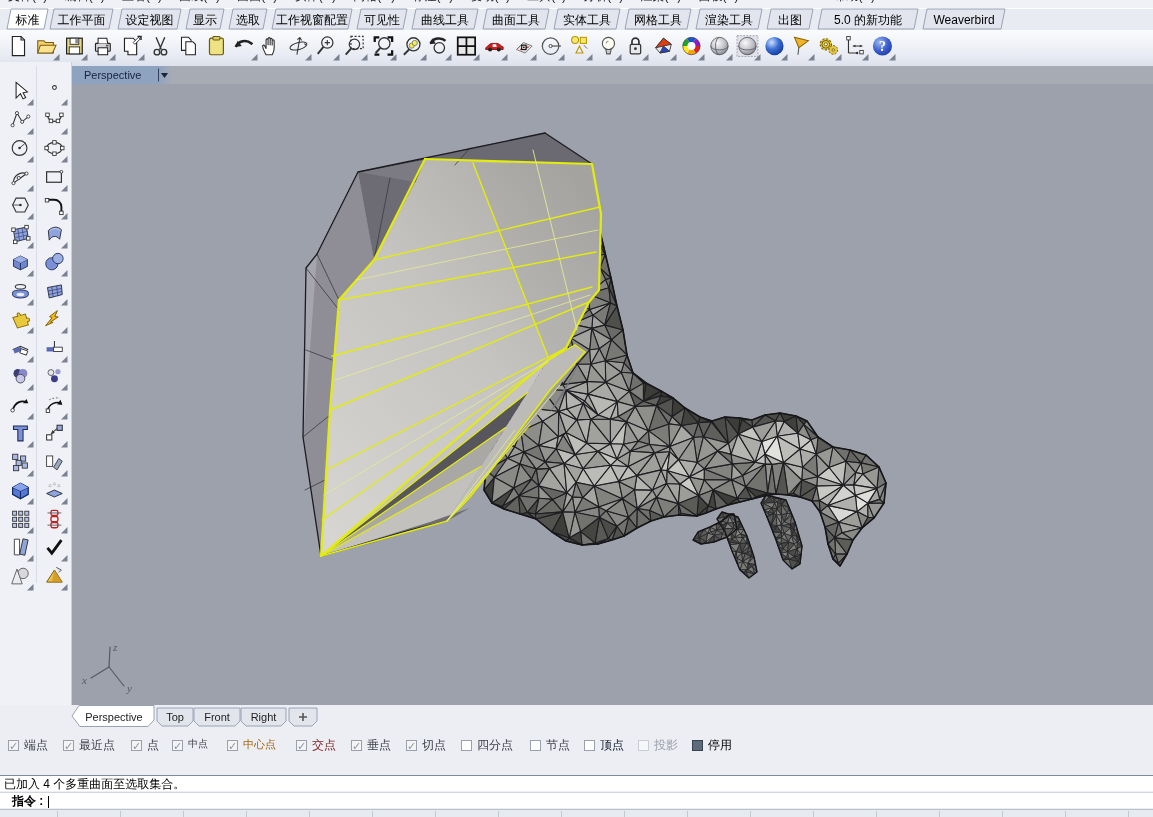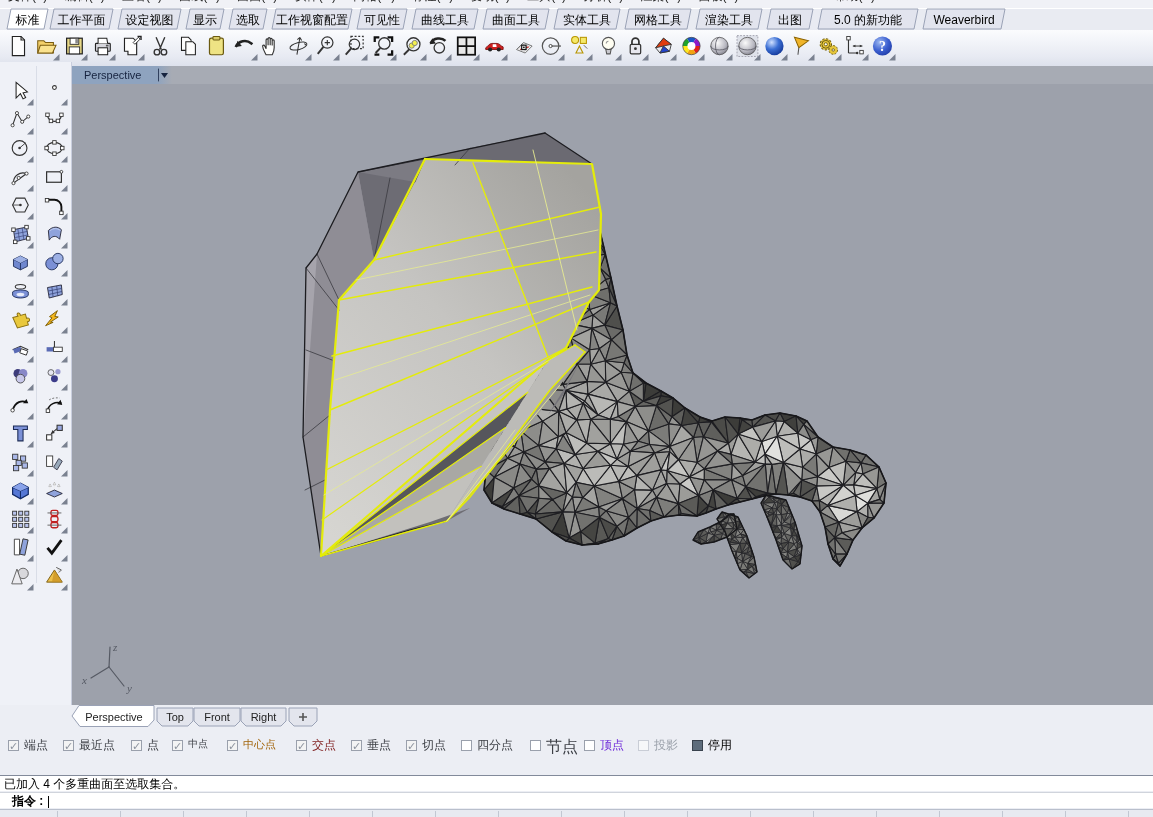--- a/index.html
+++ b/index.html
@@ -1468,25 +1468,25 @@
     <span style="position:absolute;left:406px;top:4px">
       <span style="position:absolute;left:0;top:3px;width:11px;height:11px;background:#f4f4f4;border:1px solid #9aa0ac;color:#8d939e;font-size:11px;line-height:10px;text-align:center">✓</span>
       <span style="position:absolute;left:16px;top:0;font-size:12px;color:#3c3f45;white-space:nowrap">切点</span>
     </span>
     <span style="position:absolute;left:461px;top:4px">
       <span style="position:absolute;left:0;top:3px;width:11px;height:11px;background:#fff;border:1px solid #9aa0ac"></span>
       <span style="position:absolute;left:16px;top:0;font-size:12px;color:#3c3f45;white-space:nowrap">四分点</span>
     </span>
     <span style="position:absolute;left:530px;top:4px">
       <span style="position:absolute;left:0;top:3px;width:11px;height:11px;background:#fff;border:1px solid #9aa0ac"></span>
-      <span style="position:absolute;left:16px;top:0;font-size:16px;color:#3c3f45;white-space:nowrap">节点</span>
+      <span style="position:absolute;left:16px;top:0;font-size:12px;color:#3c3f45;white-space:nowrap">节点</span>
     </span>
     <span style="position:absolute;left:584px;top:4px">
       <span style="position:absolute;left:0;top:3px;width:11px;height:11px;background:#fff;border:1px solid #9aa0ac"></span>
-      <span style="position:absolute;left:16px;top:0;font-size:12px;color:#6d28d9;white-space:nowrap">顶点</span>
+      <span style="position:absolute;left:16px;top:0;font-size:12px;color:#0f172a;white-space:nowrap">顶点</span>
     </span>
     <span style="position:absolute;left:638px;top:4px">
       <span style="position:absolute;left:0;top:3px;width:11px;height:11px;background:#f6f7f9;border:1px solid #c9cdd6"></span>
       <span style="position:absolute;left:16px;top:0;font-size:12px;color:#9aa0aa;white-space:nowrap">投影</span>
     </span>
     <span style="position:absolute;left:692px;top:4px">
       <span style="position:absolute;left:0;top:3px;width:11px;height:11px;background:#5d6c7b;border:1px solid #39424d"></span>
       <span style="position:absolute;left:16px;top:0;font-size:12px;color:#000;white-space:nowrap">停用</span>
     </span>
   </div>

